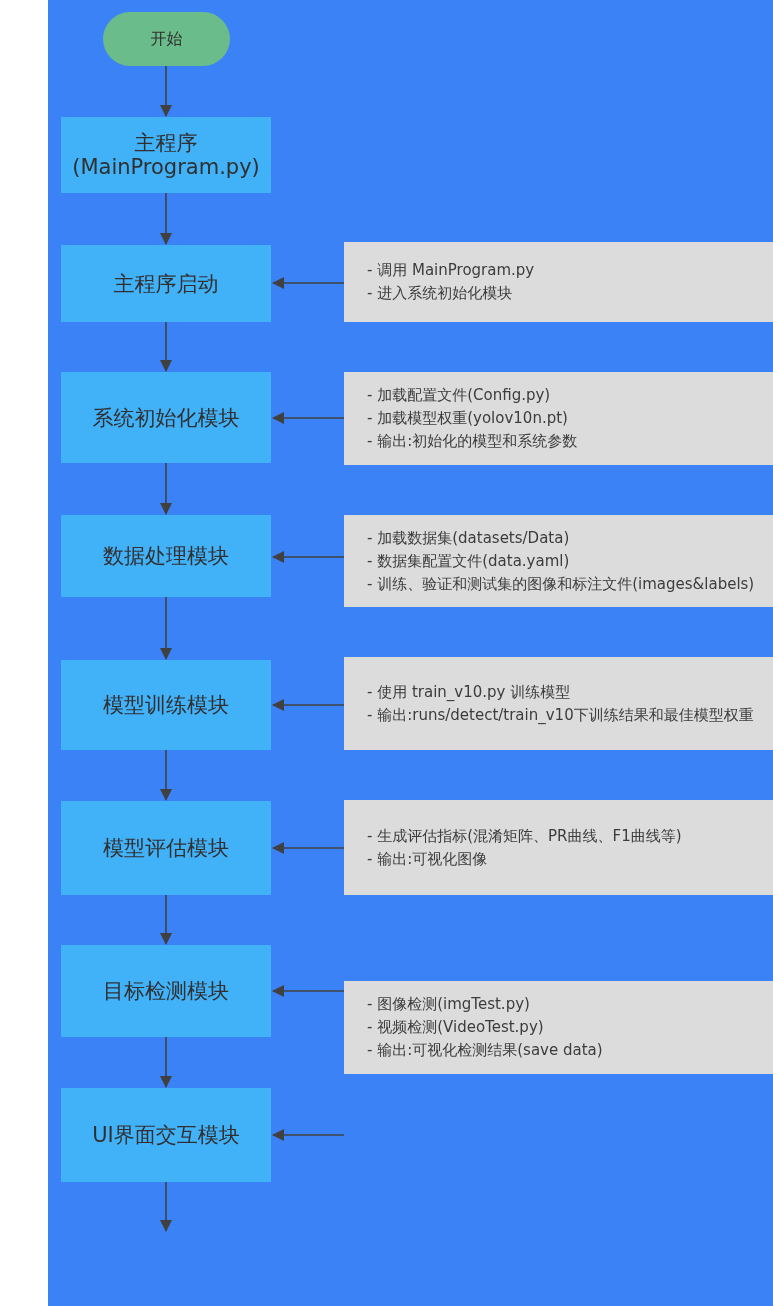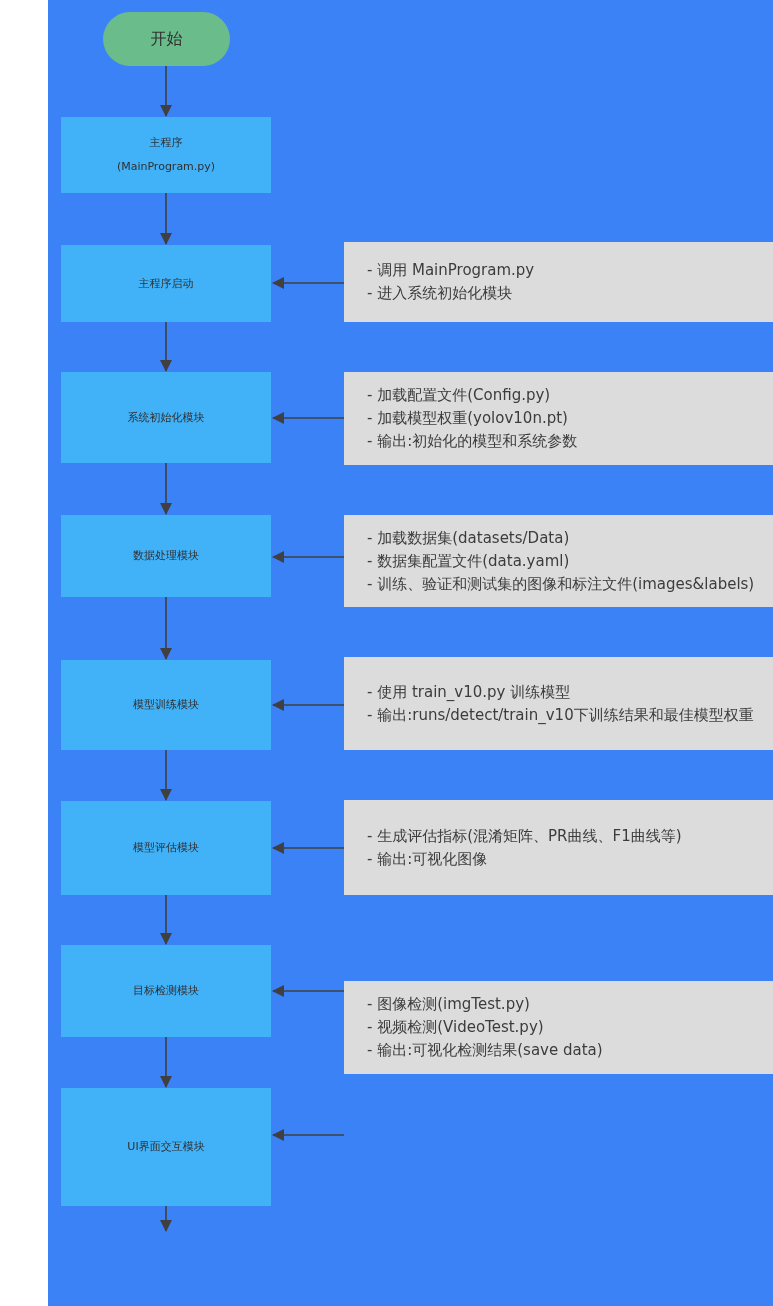--- a/index.html
+++ b/index.html
@@ -35,21 +35,21 @@
   .terminal.end   { background: var(--end-fill, #f97f7d); }
   .process {
     position: absolute;
     width: 210px;
     background: var(--process-fill, #41b1f8);
     display: flex;
     flex-direction: column;
     align-items: center;
     justify-content: center;
     text-align: center;
-    font-size: 11px;
+    font-size: 21px;
     line-height: 24px;
     color: var(--text, #303030);
   }
   .note {
     position: absolute;
     width: 468px;
     background: var(--annotation-fill, #dcdcdc);
     display: flex;
     flex-direction: column;
     justify-content: center;
@@ -121,21 +121,21 @@
   </div>
 
   <div class="process" style="left:13px;top:801px;height:94px">
     <span>模型评估模块</span>
   </div>
 
   <div class="process" style="left:13px;top:945px;height:92px">
     <span>目标检测模块</span>
   </div>
 
-  <div class="process" style="left:13px;top:1088px;height:118px">
+  <div class="process" style="left:13px;top:1088px;height:94px">
     <span>UI界面交互模块</span>
   </div>
 
 
   <div class="note" style="left:296px;top:242px;height:80px">
     <div>- 调用 MainProgram.py</div>
     <div>- 进入系统初始化模块</div>
   </div>
 
   <div class="note" style="left:296px;top:372px;height:93px">

